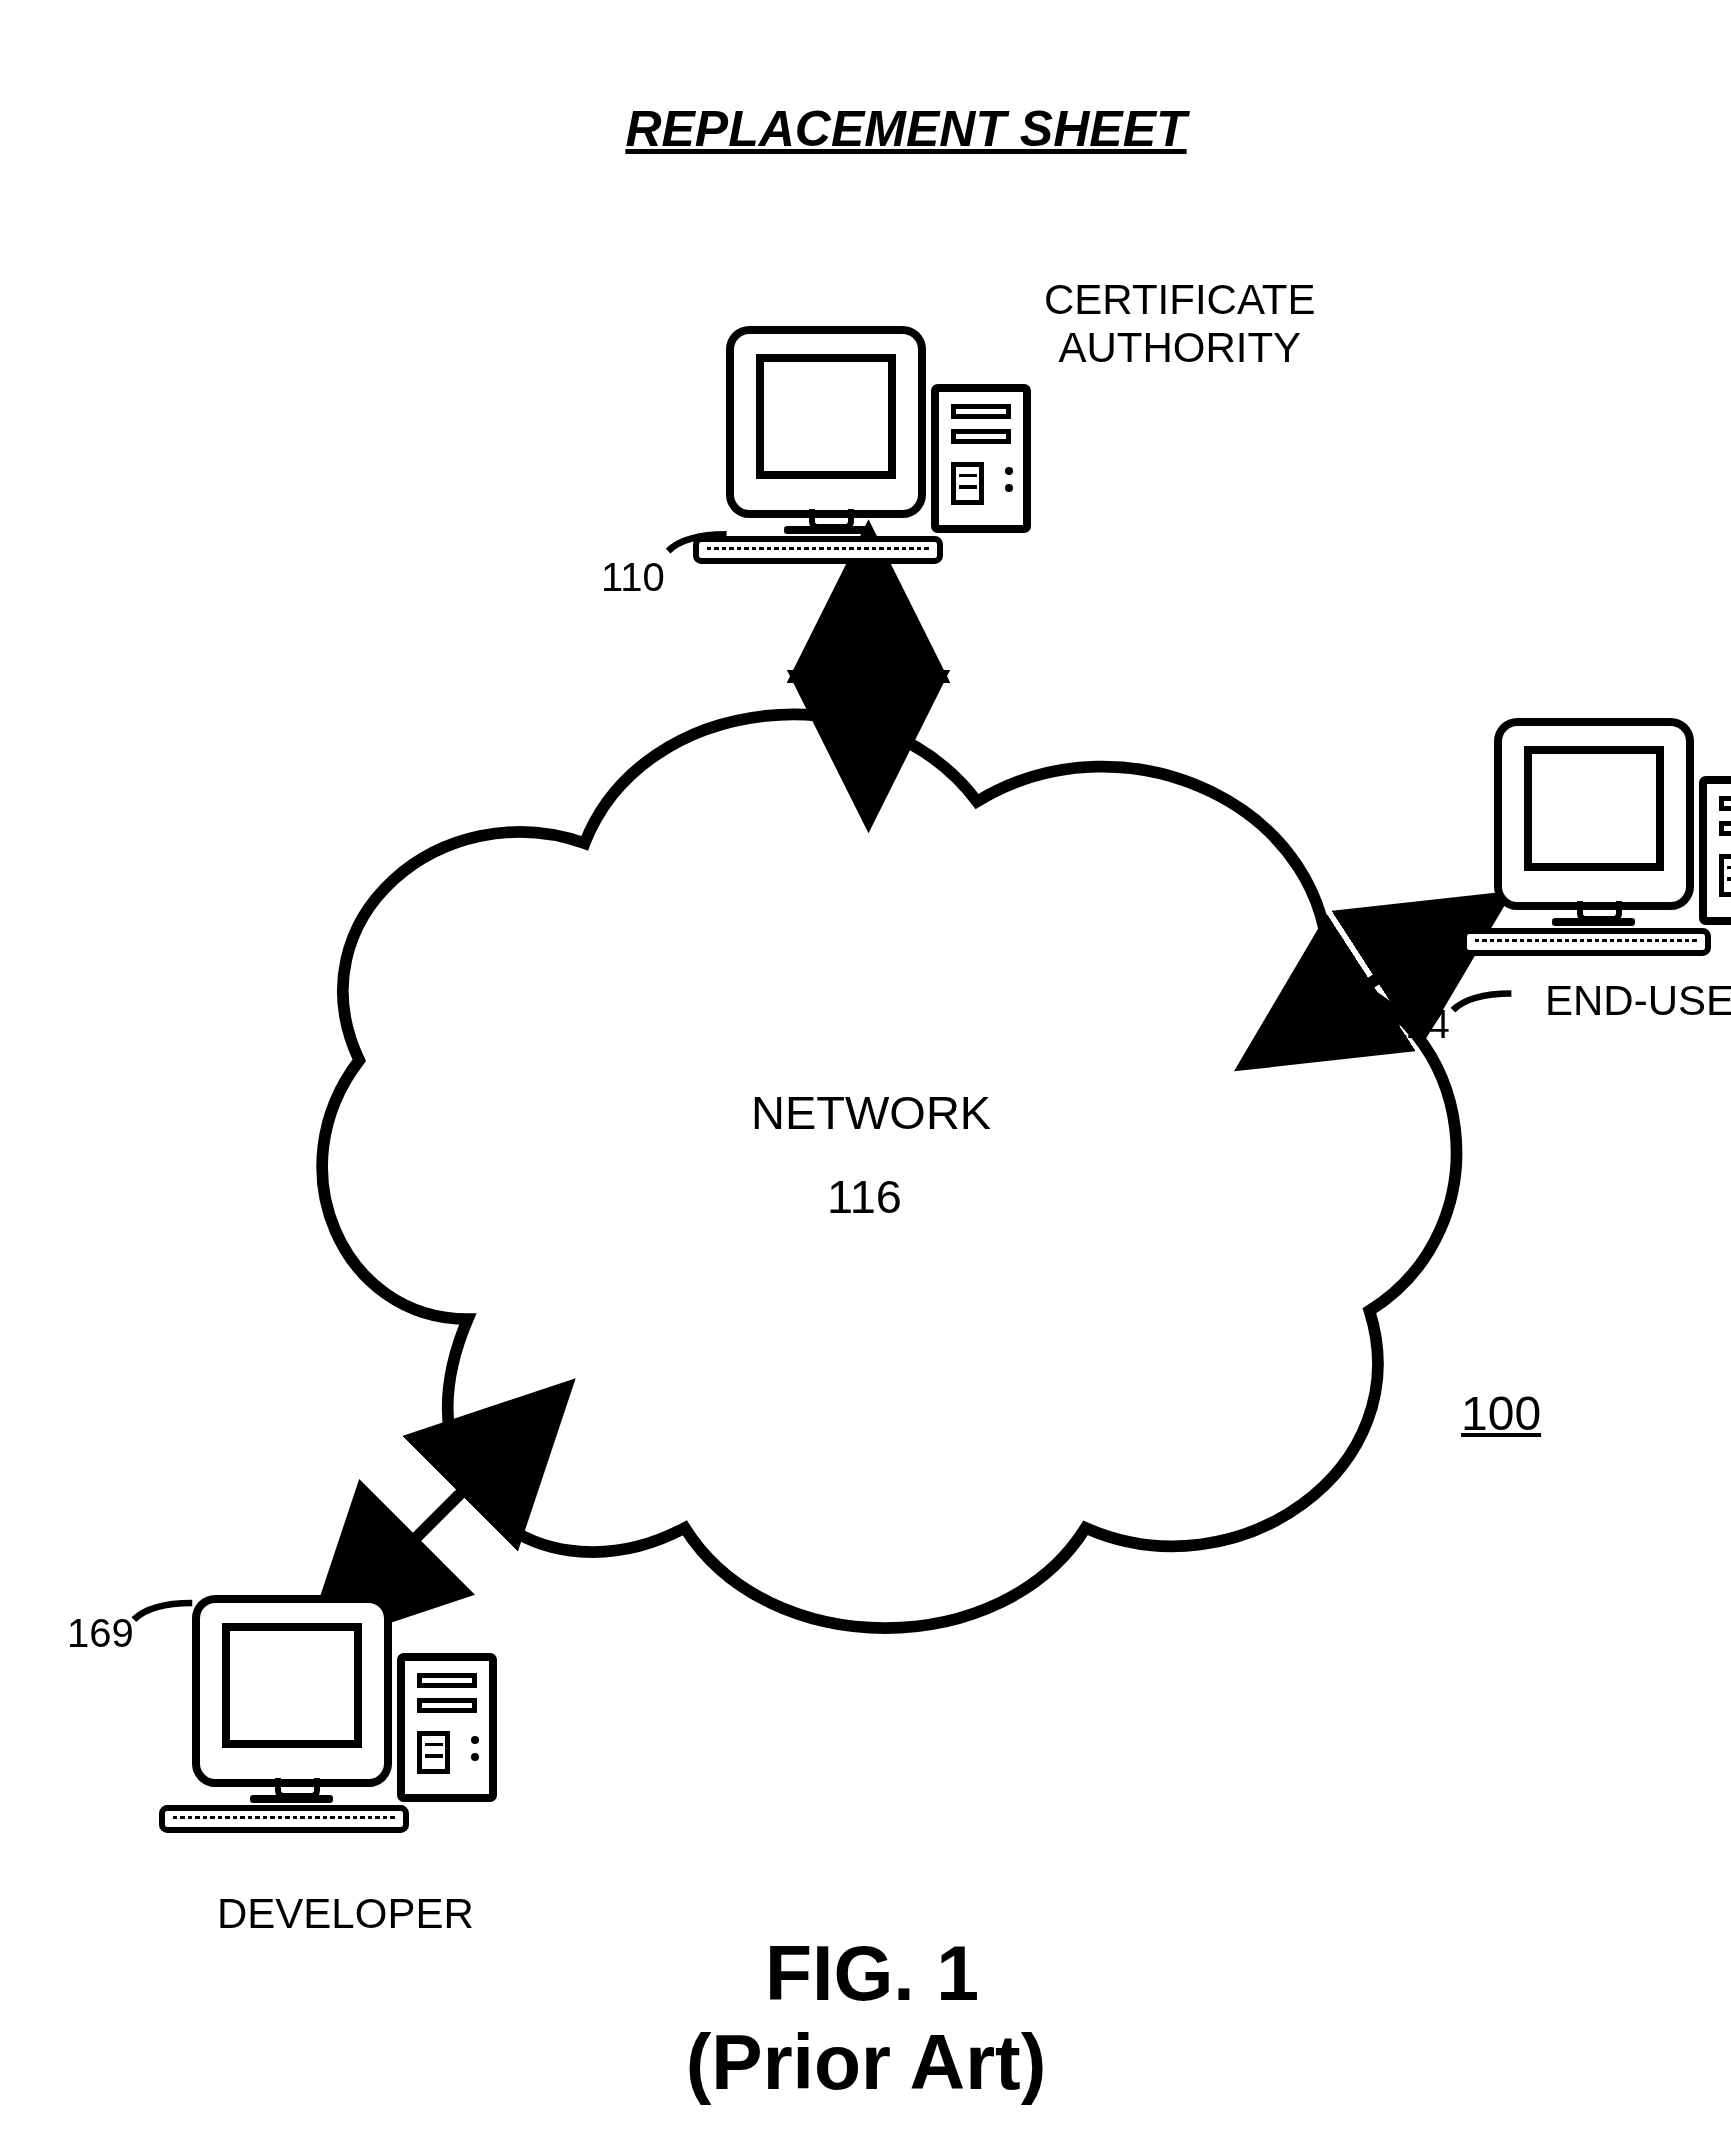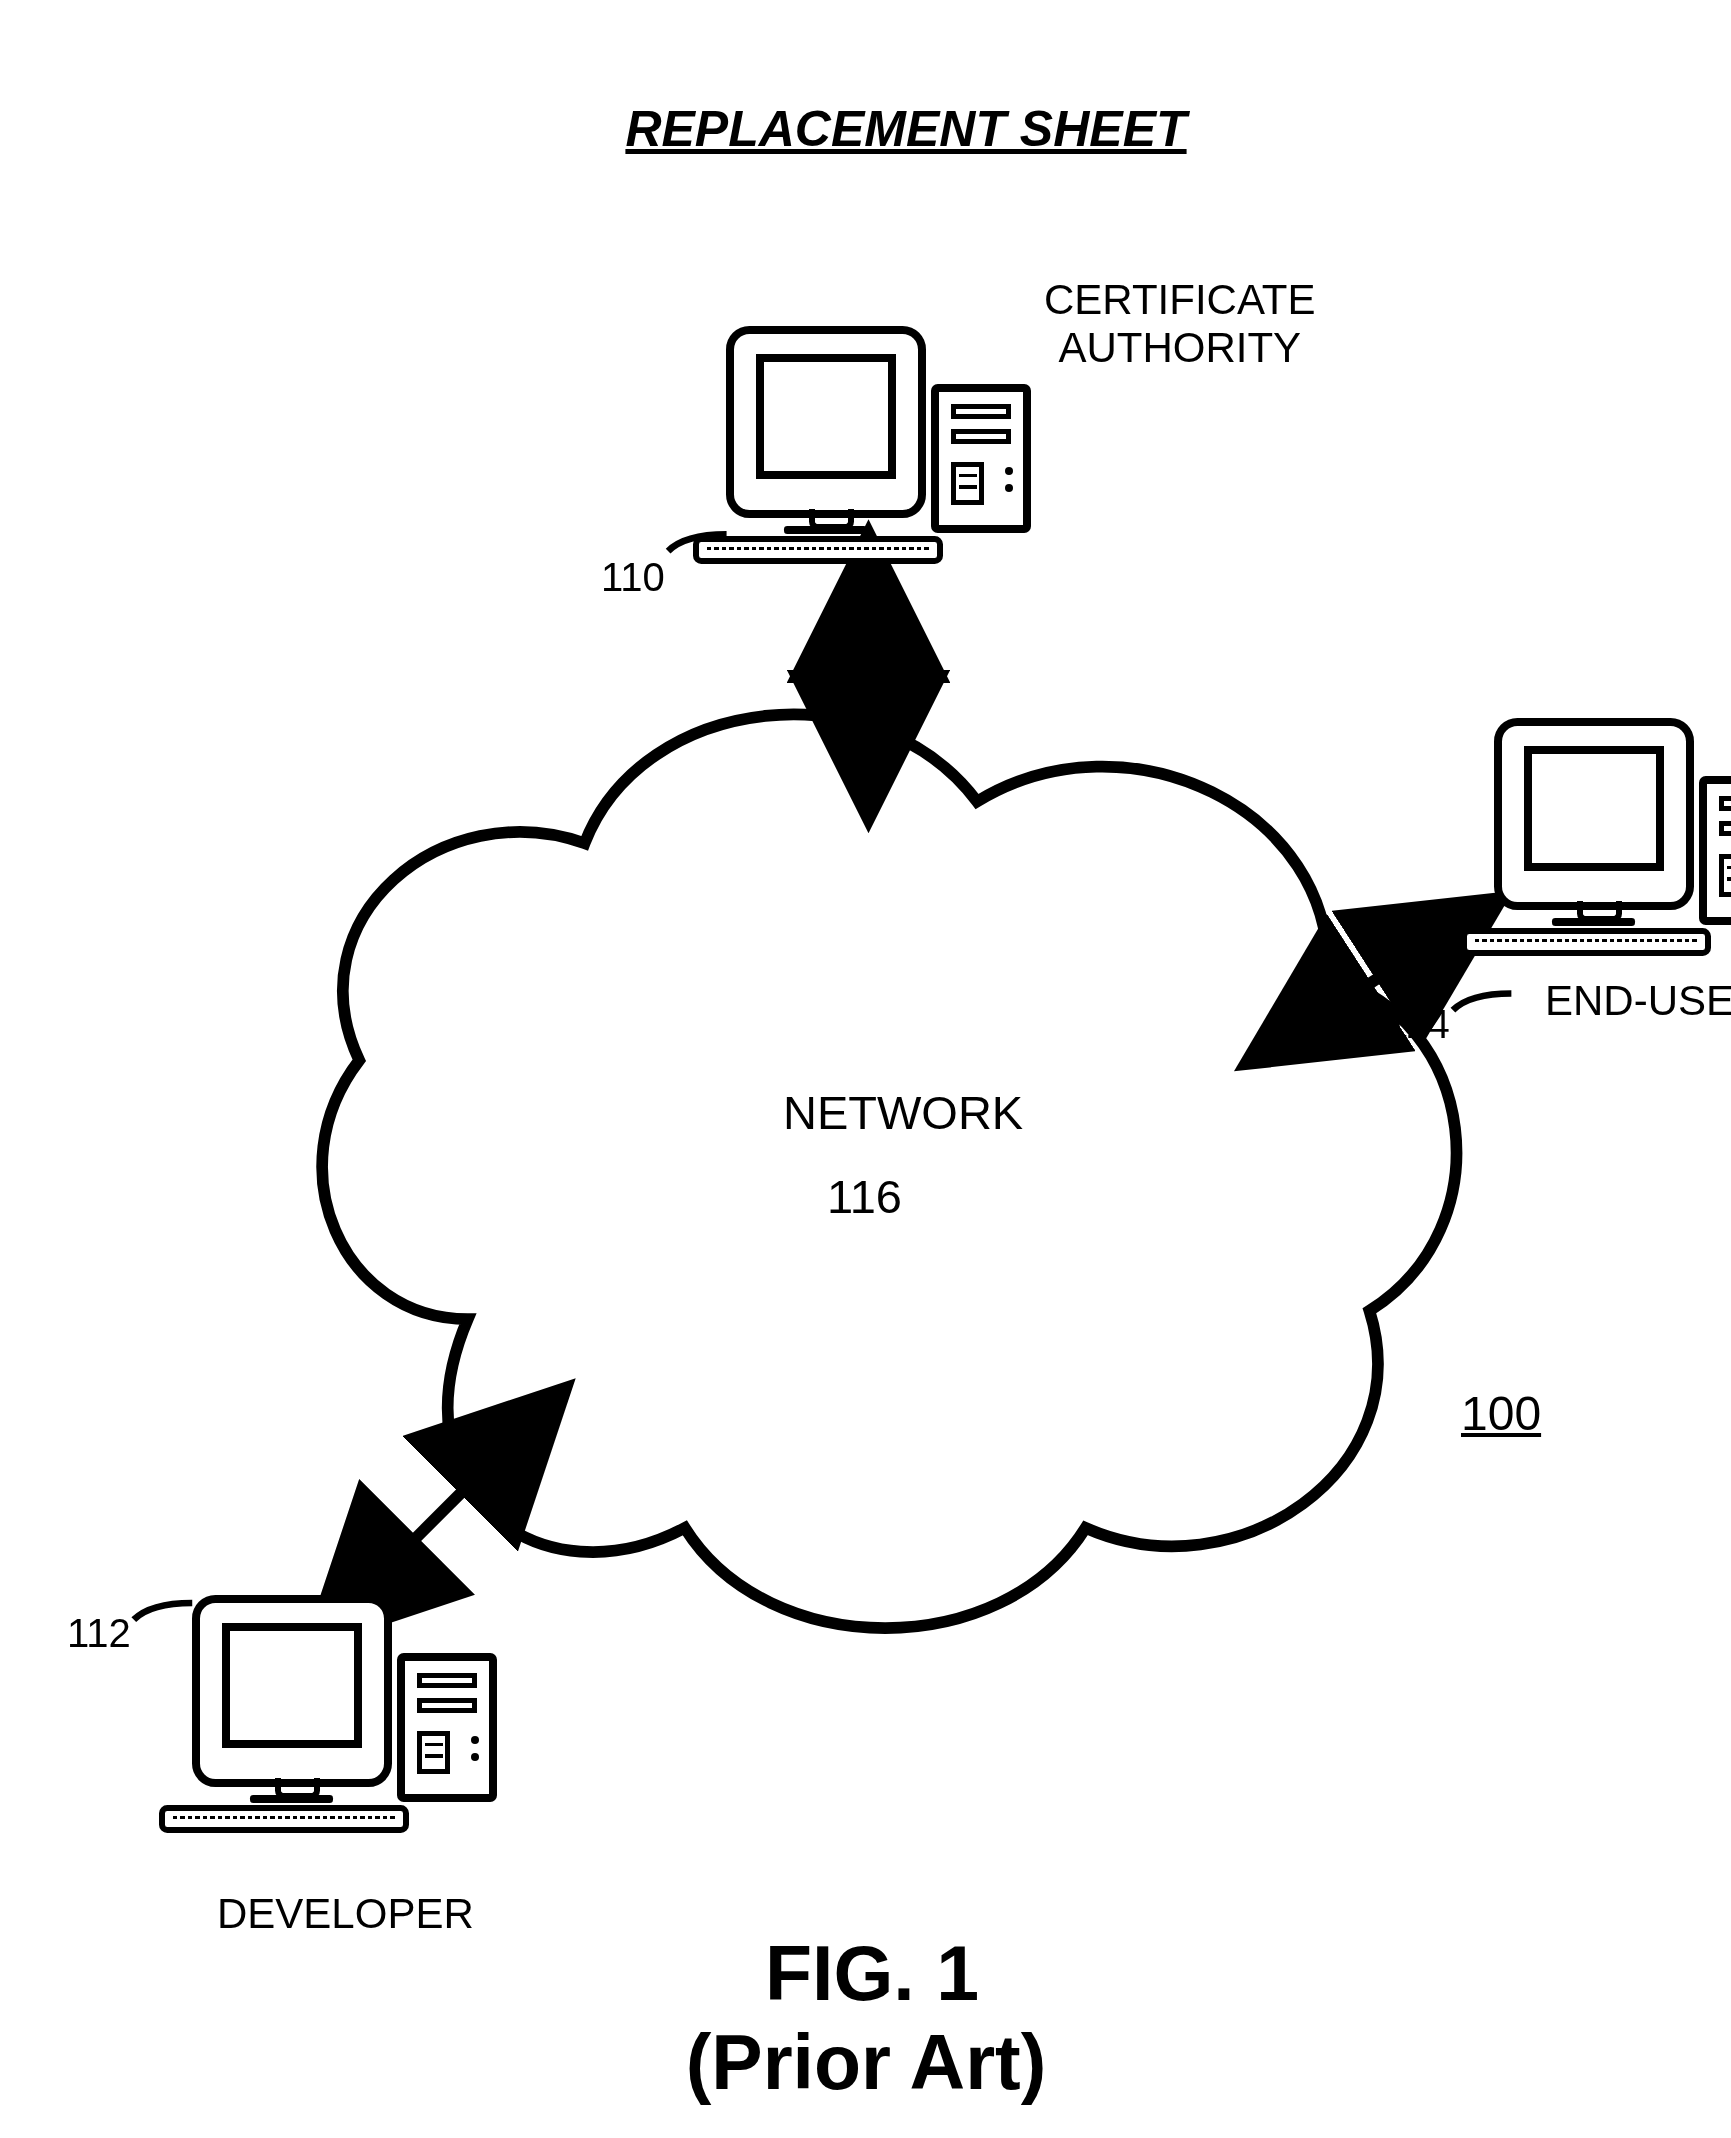--- a/index.html
+++ b/index.html
@@ -242,39 +242,39 @@
     <div class="tower">
       <div class="slot s1"></div>
         <div class="slot s2"></div>
       <div class="vent"></div>
       <div class="dot" style="right:10px; top:75px;"></div>
       <div class="dot" style="right:10px; top:92px;"></div>
     </div>
     <div class="kbd"></div>
   </div>
   <div class="label" style="left:217px; top:1853px;margin-top:37px;">DEVELOPER</div>
-  <div class="ref-num" style="left:67px; top:1611px;">112</div>
+  <div class="ref-num" style="left:67px; top:1611px;">169</div>
 
   <div class="computer" style="left:1494px; top:718px;">
     <div class="monitor">
       <div class="screen"></div>
     </div>
     <div class="stand"></div>
     <div class="tower">
       <div class="slot s1"></div>
         <div class="slot s2"></div>
       <div class="vent"></div>
 
     </div>
     <div class="kbd"></div>
   </div>
   <div class="label" style="left:1545px; top:977px;">END-USER</div>
   <div class="ref-num" style="left:1386px; top:1002px;">114</div>
 
-  <div class="net-label" style="left:751px; top:1085px; width:217px;margin-left:32px;">NETWORK</div>
+  <div class="net-label" style="left:751px; top:1085px; width:217px;">NETWORK</div>
   <div class="net-label" style="left:827px; top:1169px;">116</div>
 
   <div class="diagram-ref" style="left:1461px; top:1386px;">100</div>
 
   <div class="fig-caption" style="top:1929px;">
     <span class="line1">FIG. 1</span>
     <span class="line2">(Prior Art)</span>
   </div>
 
 </div>

